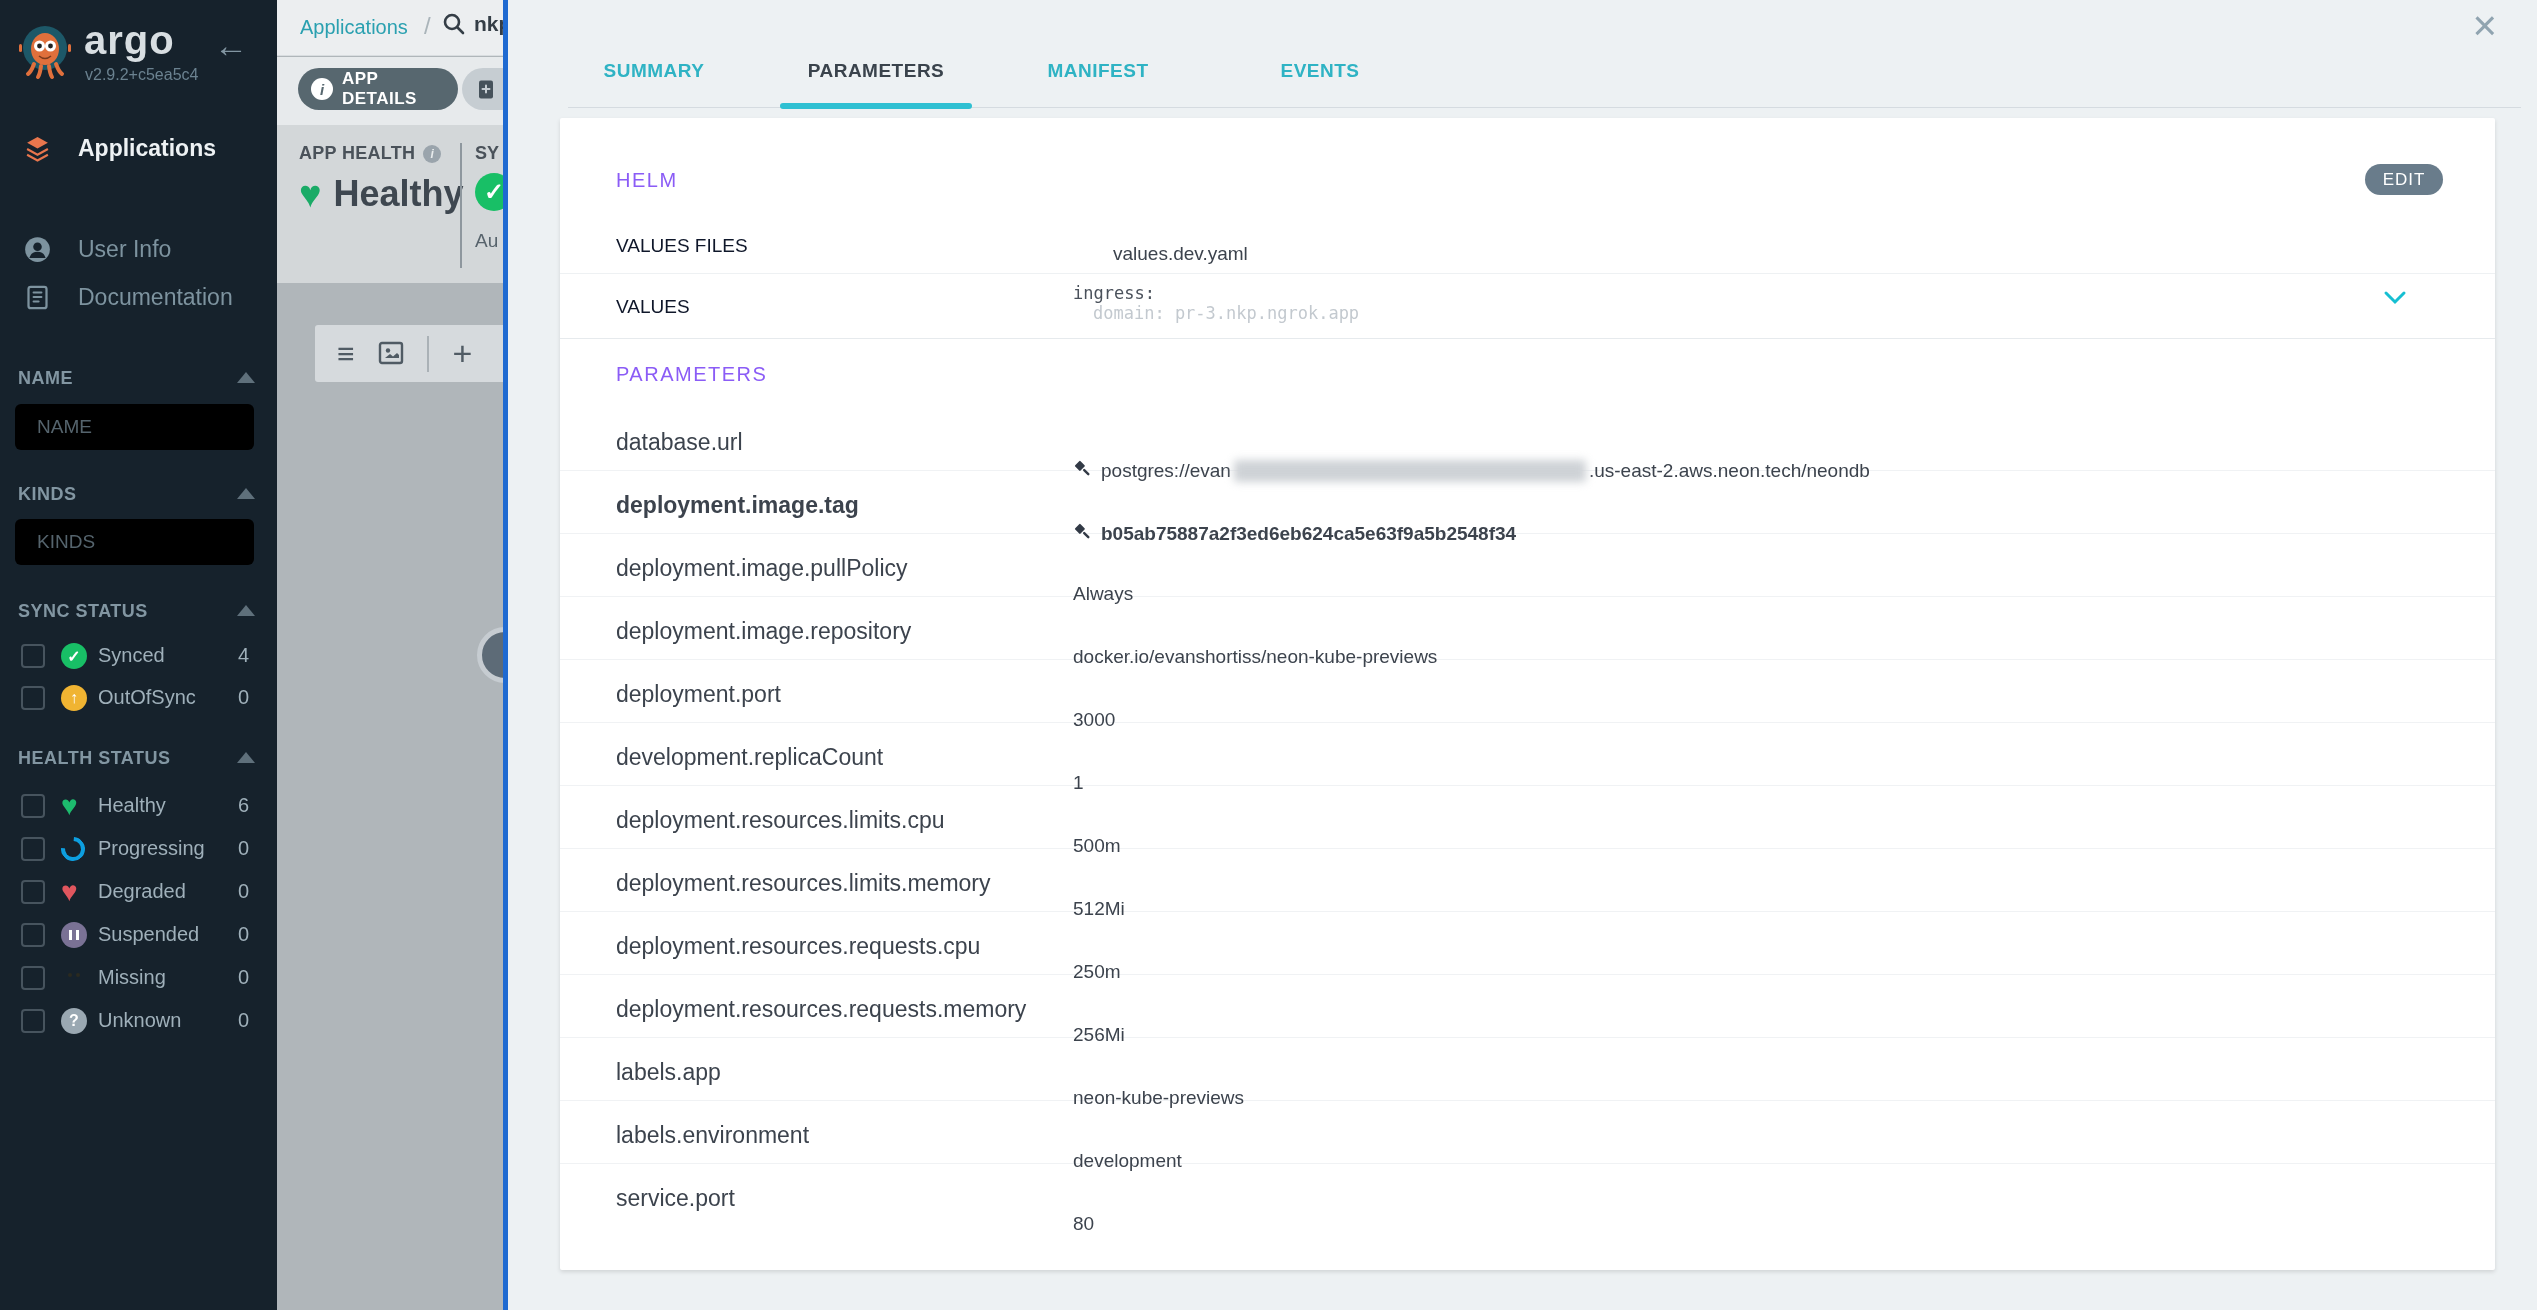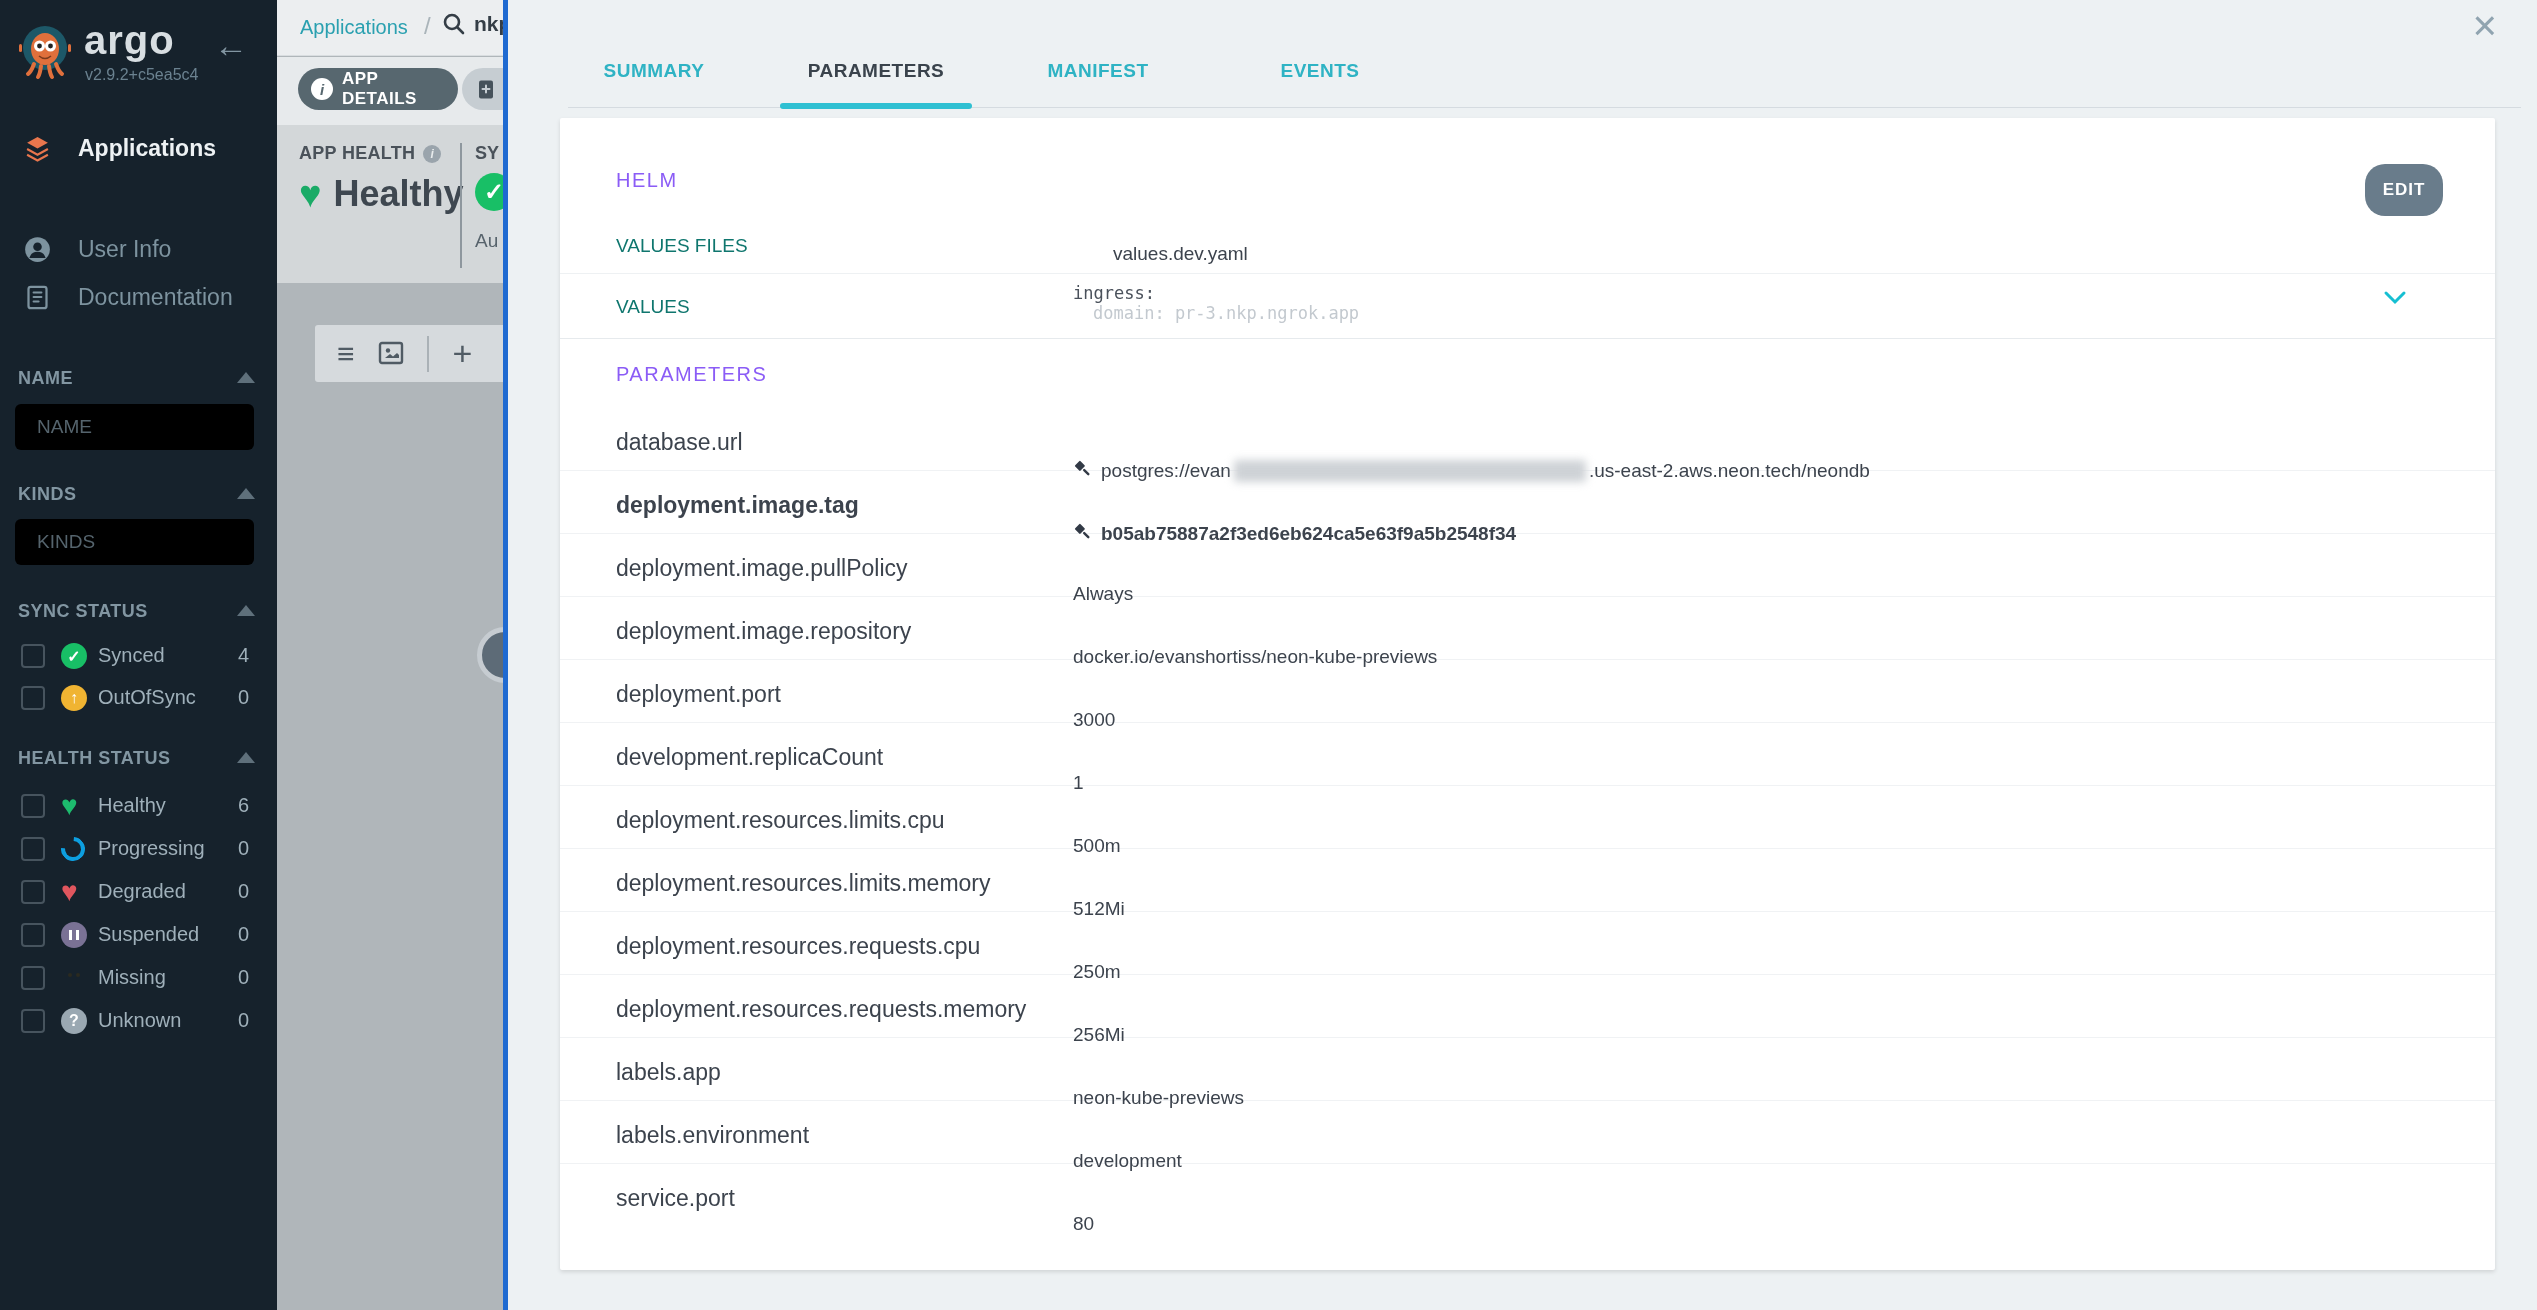--- a/index.html
+++ b/index.html
@@ -79,24 +79,24 @@
   .panel { position:absolute; left:503px; top:0; width:2034px; height:1310px; background:#edf1f3; border-left:5px solid #1f6ad1; z-index:10; }
   .close-x { position:absolute; top:0; right:40px; font-size:42px; color:#90a4b0; cursor:pointer; line-height:52px; }
   .tabs { position:absolute; left:35px; top:60px; display:flex; }
   .tab { width:222px; text-align:center; font-size:19px; letter-spacing:.5px; color:#2fb3c4; cursor:pointer; font-weight:bold; }
   .tab.active { color:#3a434c; }
   .tab-divider { position:absolute; left:60px; right:16px; top:107px; height:1px; background:#d5dbe0; }
   .tab-underline { position:absolute; left:272px; top:103px; width:192px; height:6px; border-radius:3px; background:#2fc0d2; }
 
   .card { position:absolute; left:52px; top:118px; width:1935px; height:1152px; background:#fff; border-radius:2px; box-shadow:0 2px 4px rgba(0,0,0,.12); }
   .sec-title { position:absolute; left:56px; font-size:20px; color:#8b5cf6; letter-spacing:1.5px; }
-  .edit-btn { position:absolute; right:52px; top:46px; width:78px; height:52px; border-radius:20px; background:#697c8b; color:#fff; font-size:17px; font-weight:bold; letter-spacing:1px; border:none; display:flex; align-items:center; justify-content:center; cursor:pointer; }
+  .edit-btn { position:absolute; right:52px; top:46px; width:78px; height:31px; border-radius:20px; background:#697c8b; color:#fff; font-size:17px; font-weight:normal; letter-spacing:1px; border:none; display:flex; align-items:center; justify-content:center; cursor:pointer; }
 
   .hrow { position:absolute; left:0; width:1935px; }
-  .hkey { position:absolute; left:56px; font-size:19px; color:#0f766e; }
+  .hkey { position:absolute; left:56px; font-size:19px; color:#0f172a; }
   .hval { position:absolute; left:513px; font-size:19px; color:#3c434d; }
   .rowline { position:absolute; left:0; width:1935px; height:1px; background:#eef1f3; }
   .mono { font-family:"DejaVu Sans Mono", monospace; font-size:17px; color:#4a515b; }
   .mono-faded { font-family:"DejaVu Sans Mono", monospace; font-size:17px; color:#c3c9cf; padding-left:20px; }
   .chevron { position:absolute; right:88px; top:172px; cursor:pointer; }
 
   .prow { position:absolute; left:0; width:1935px; height:63px; border-bottom:1px solid #f0f2f4; }
   .prow:last-child { border-bottom:none; }
   .pkey { position:absolute; left:56px; top:21px; font-size:23px; color:#3c434d; }
   .pval { position:absolute; left:513px; top:21px; font-size:19px; color:#3c434d; display:flex; align-items:center;margin-top:28px; }

